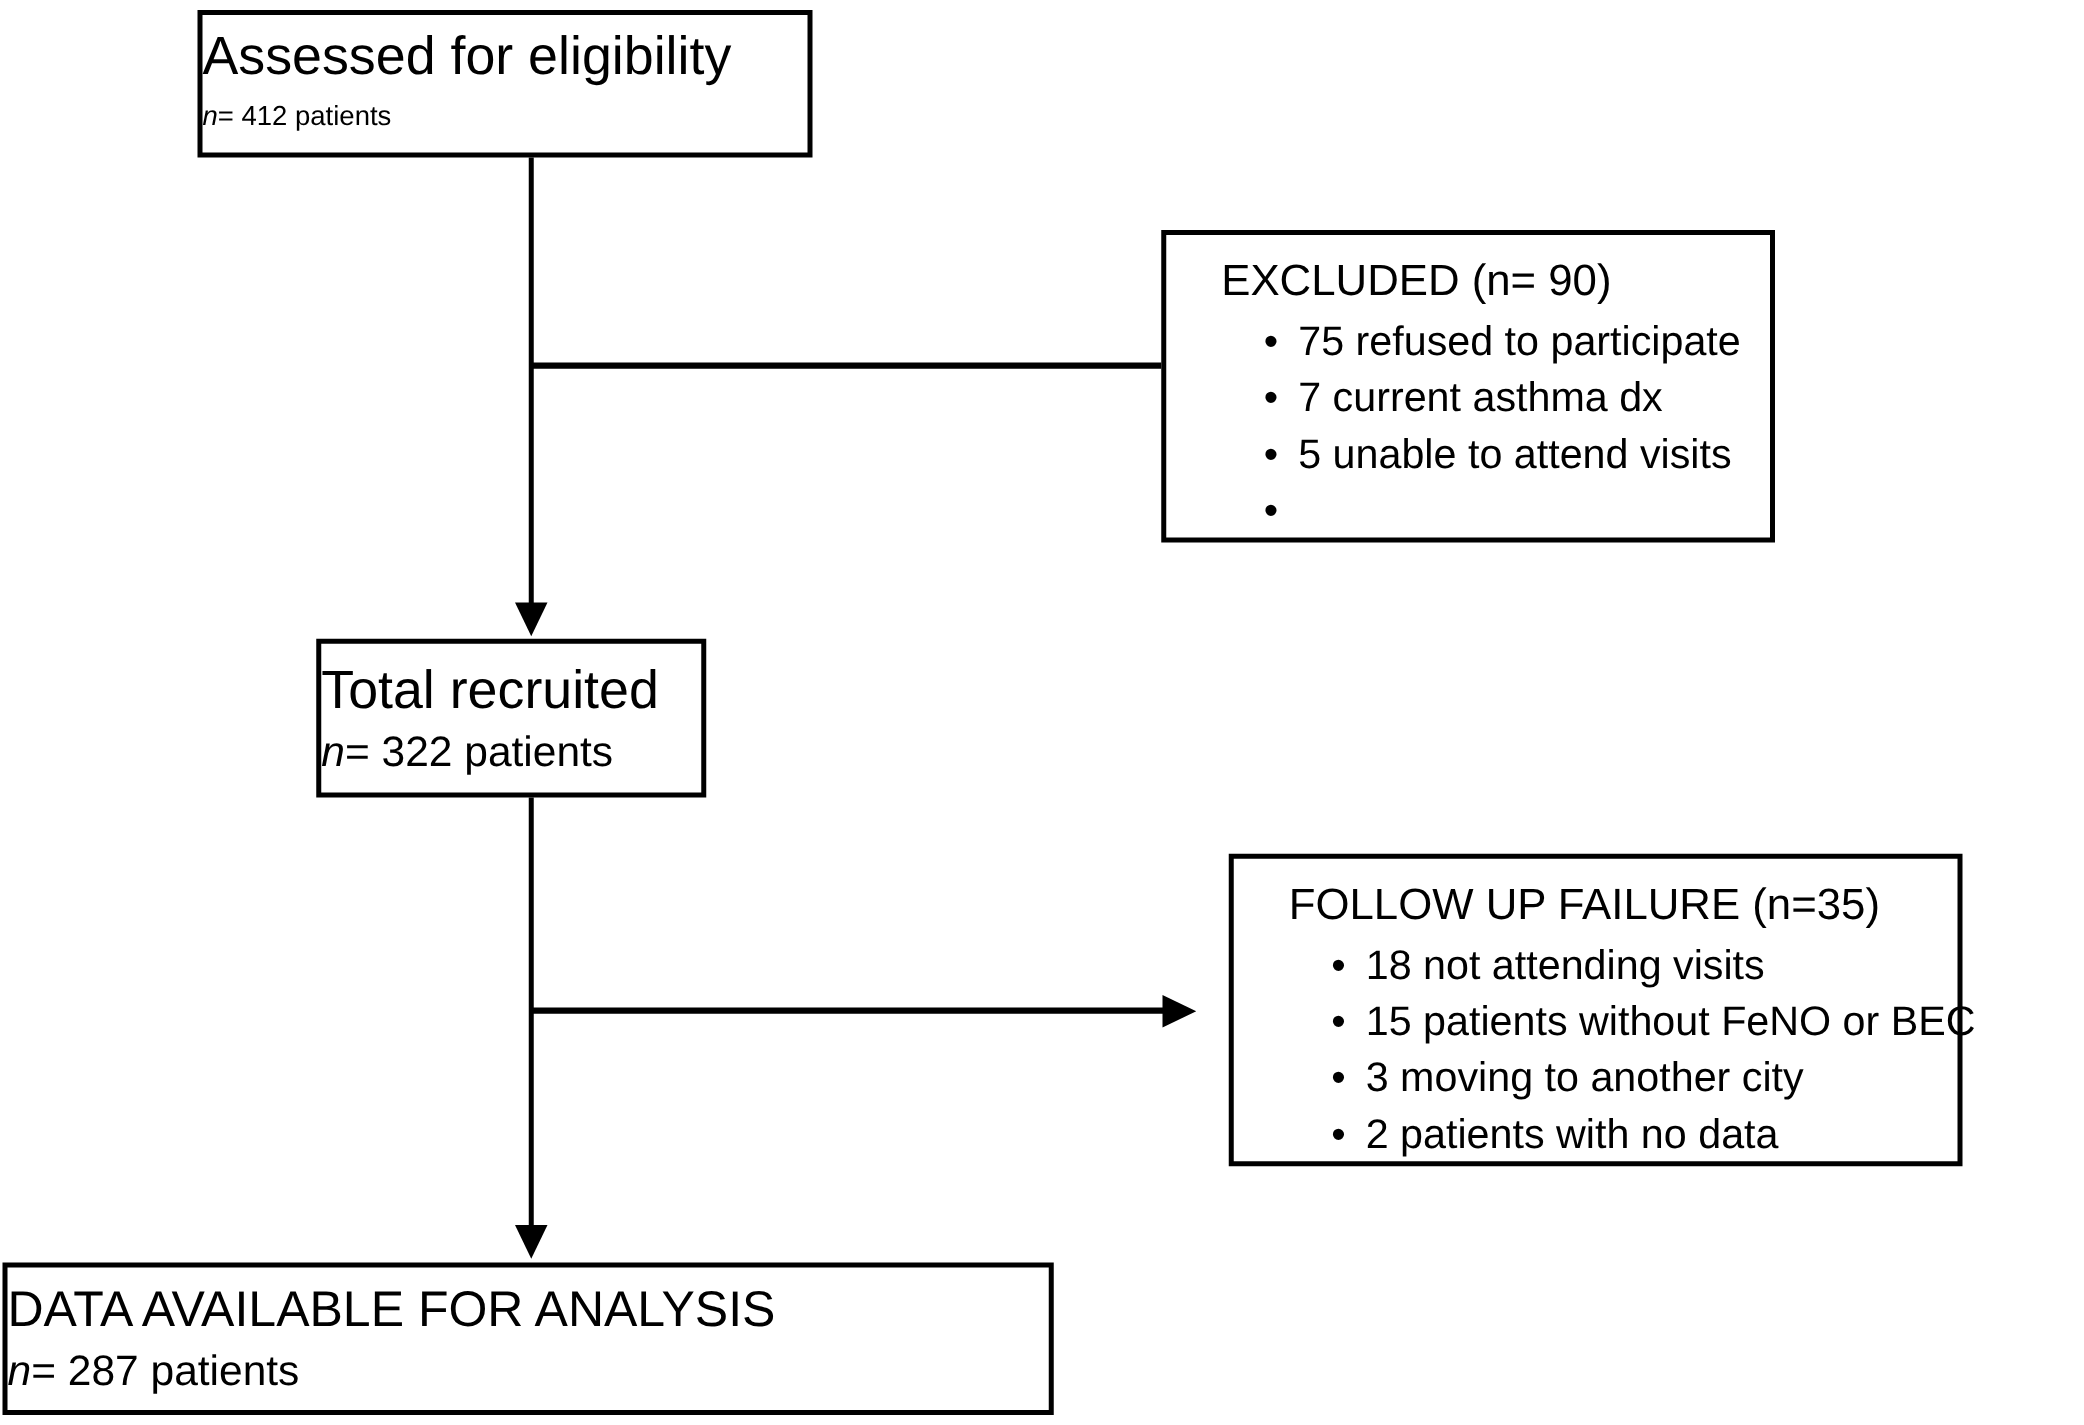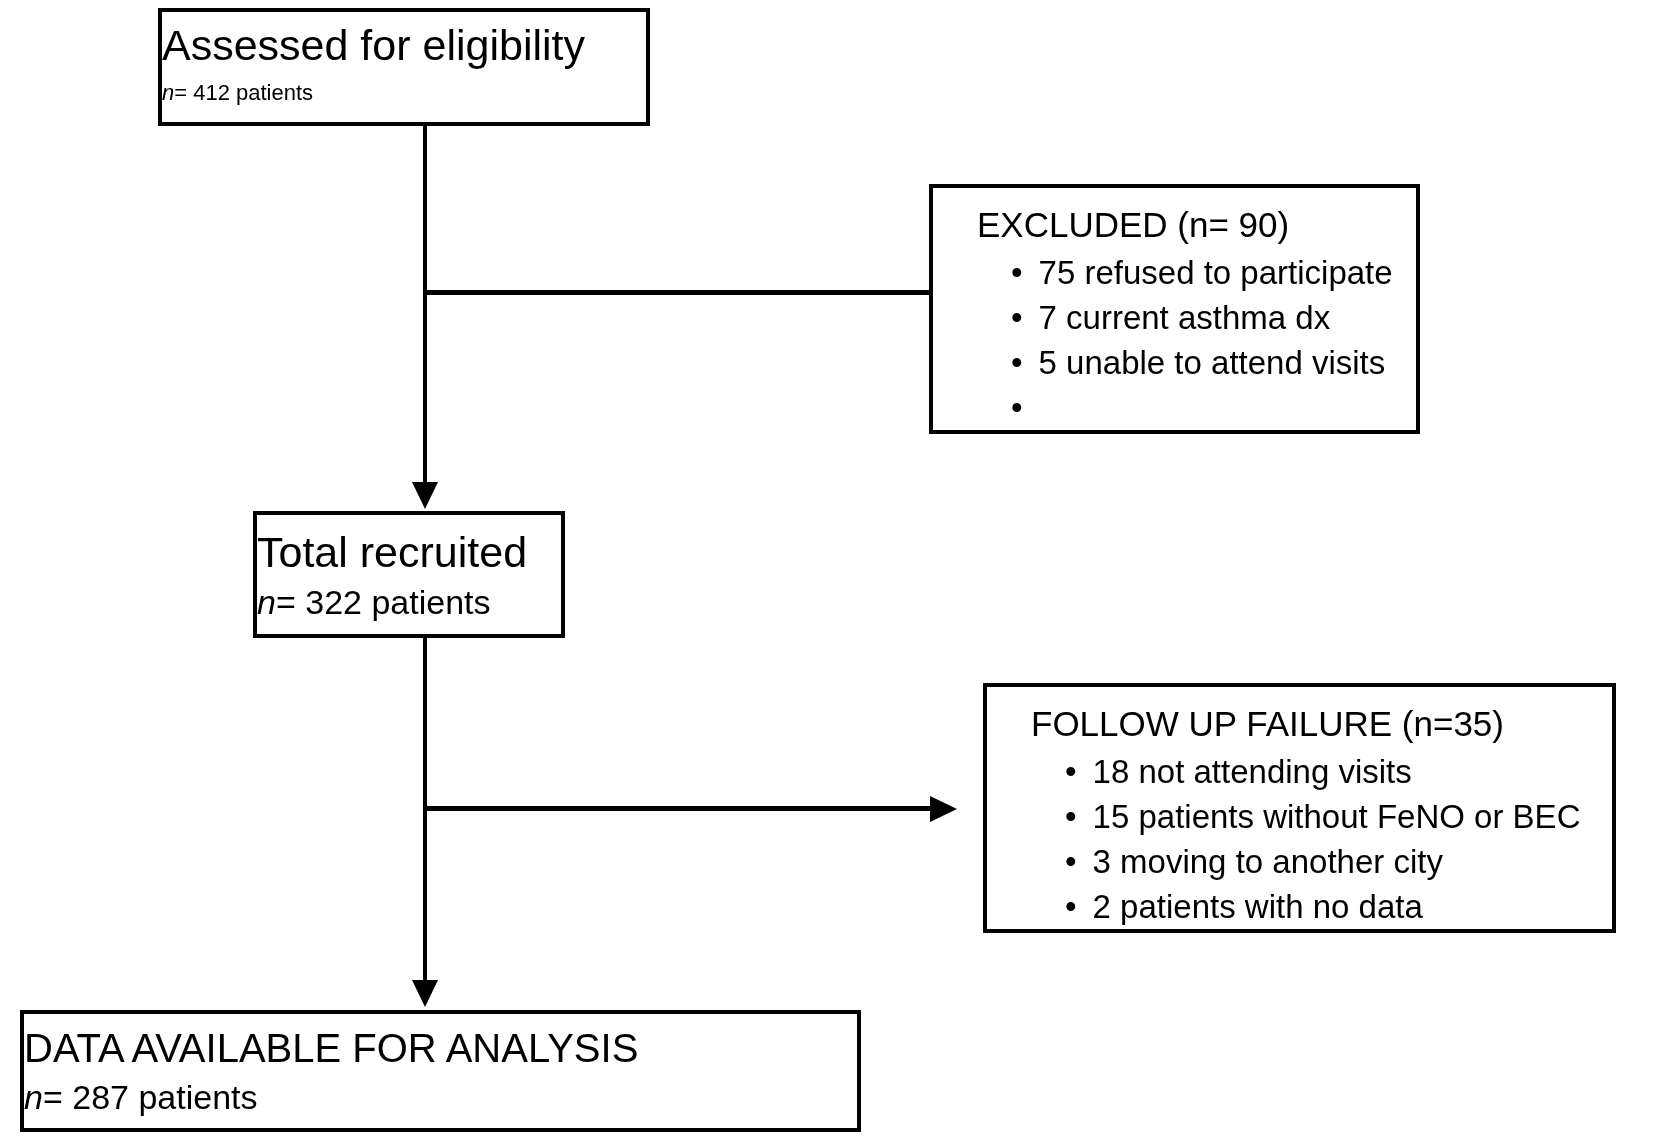--- a/index.html
+++ b/index.html
@@ -33,28 +33,28 @@
   #box-assessed { left: 158px; top: 8px; width: 492px; height: 118px; }
   #box-assessed .box-title { font-size: 43px; line-height: 52px; }
   #box-assessed .box-sub  { font-size: 22px; line-height: 44px; }
 
   
   #box-recruited { left: 253px; top: 511px; width: 312px; height: 127px; }
   #box-recruited .box-title { font-size: 43px; line-height: 54px; }
   #box-recruited .box-sub  { font-size: 34px; line-height: 46px; }
 
   
-  #box-analysis { left: 20px; top: 1010px; width: 841px; height: 122px; }
+  #box-analysis { left: 2px; top: 1010px; width: 841px; height: 122px; }
   #box-analysis .box-title { font-size: 40px; line-height: 52px; }
   #box-analysis .box-sub  { font-size: 34px; line-height: 46px; }
 
   
   .side-box { padding: 12px 10px 8px 44px; }
   #box-excluded { left: 929px; top: 165px; width: 491px; height: 250px; margin-top: 19px; }
-  #box-followup { left: 983px; top: 683px; width: 633px; height: 250px; }
+  #box-followup { left: 983px; top: 683px; width: 587px; height: 250px; }
   .side-title { font-size: 35px; line-height: 50px; white-space: nowrap; }
   .bullet-list { margin: 0; padding: 0 0 0 34px; list-style: none; }
   .bullet-list li {
     display: flex;
     align-items: baseline;
     font-size: 33px;
     line-height: 45px;
     white-space: nowrap;
   }
   .bullet-dot { margin-right: 16px; font-size: 33px; }

